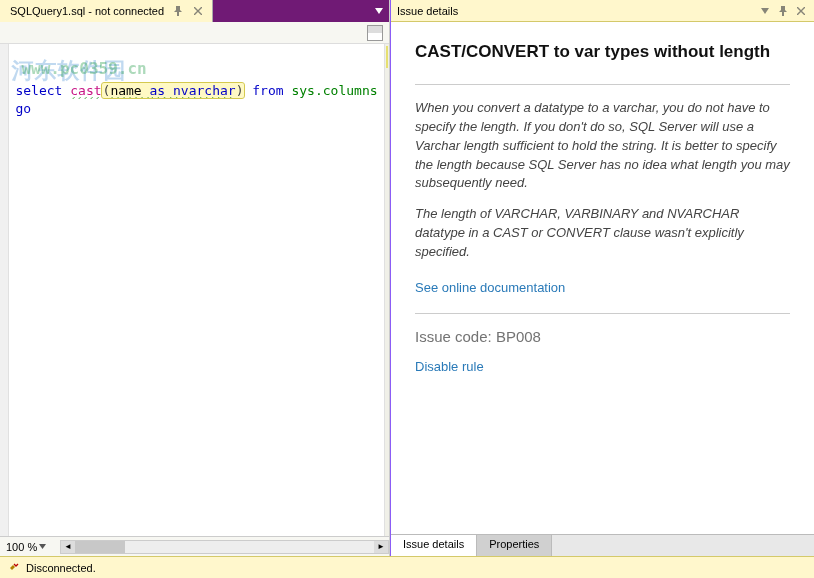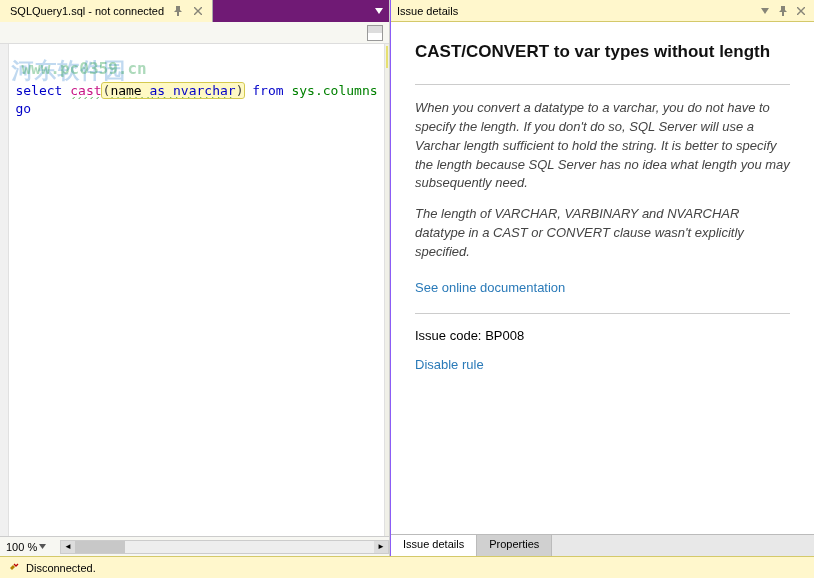--- a/index.html
+++ b/index.html
@@ -219,22 +219,22 @@
     }
     .issue-desc p { margin-bottom: 12px; }
     .link {
       color: #2a7ab8;
       font-size: 13px;
       cursor: pointer;
       display: inline-block;
       margin: 6px 0 4px 0;
     }
     .issue-code {
-      font-size: 13px;
-      color: #000000;
+      font-size: 15px;
+      color: #737373;
       margin-top: 8px;
     }
     .issue-tabs {
       height: 22px;
       display: flex;
       border-top: 1px solid #bbb;
       font-size: 11px;
       background: #e8e8e8;
     }
     .issue-tabs .tab {

